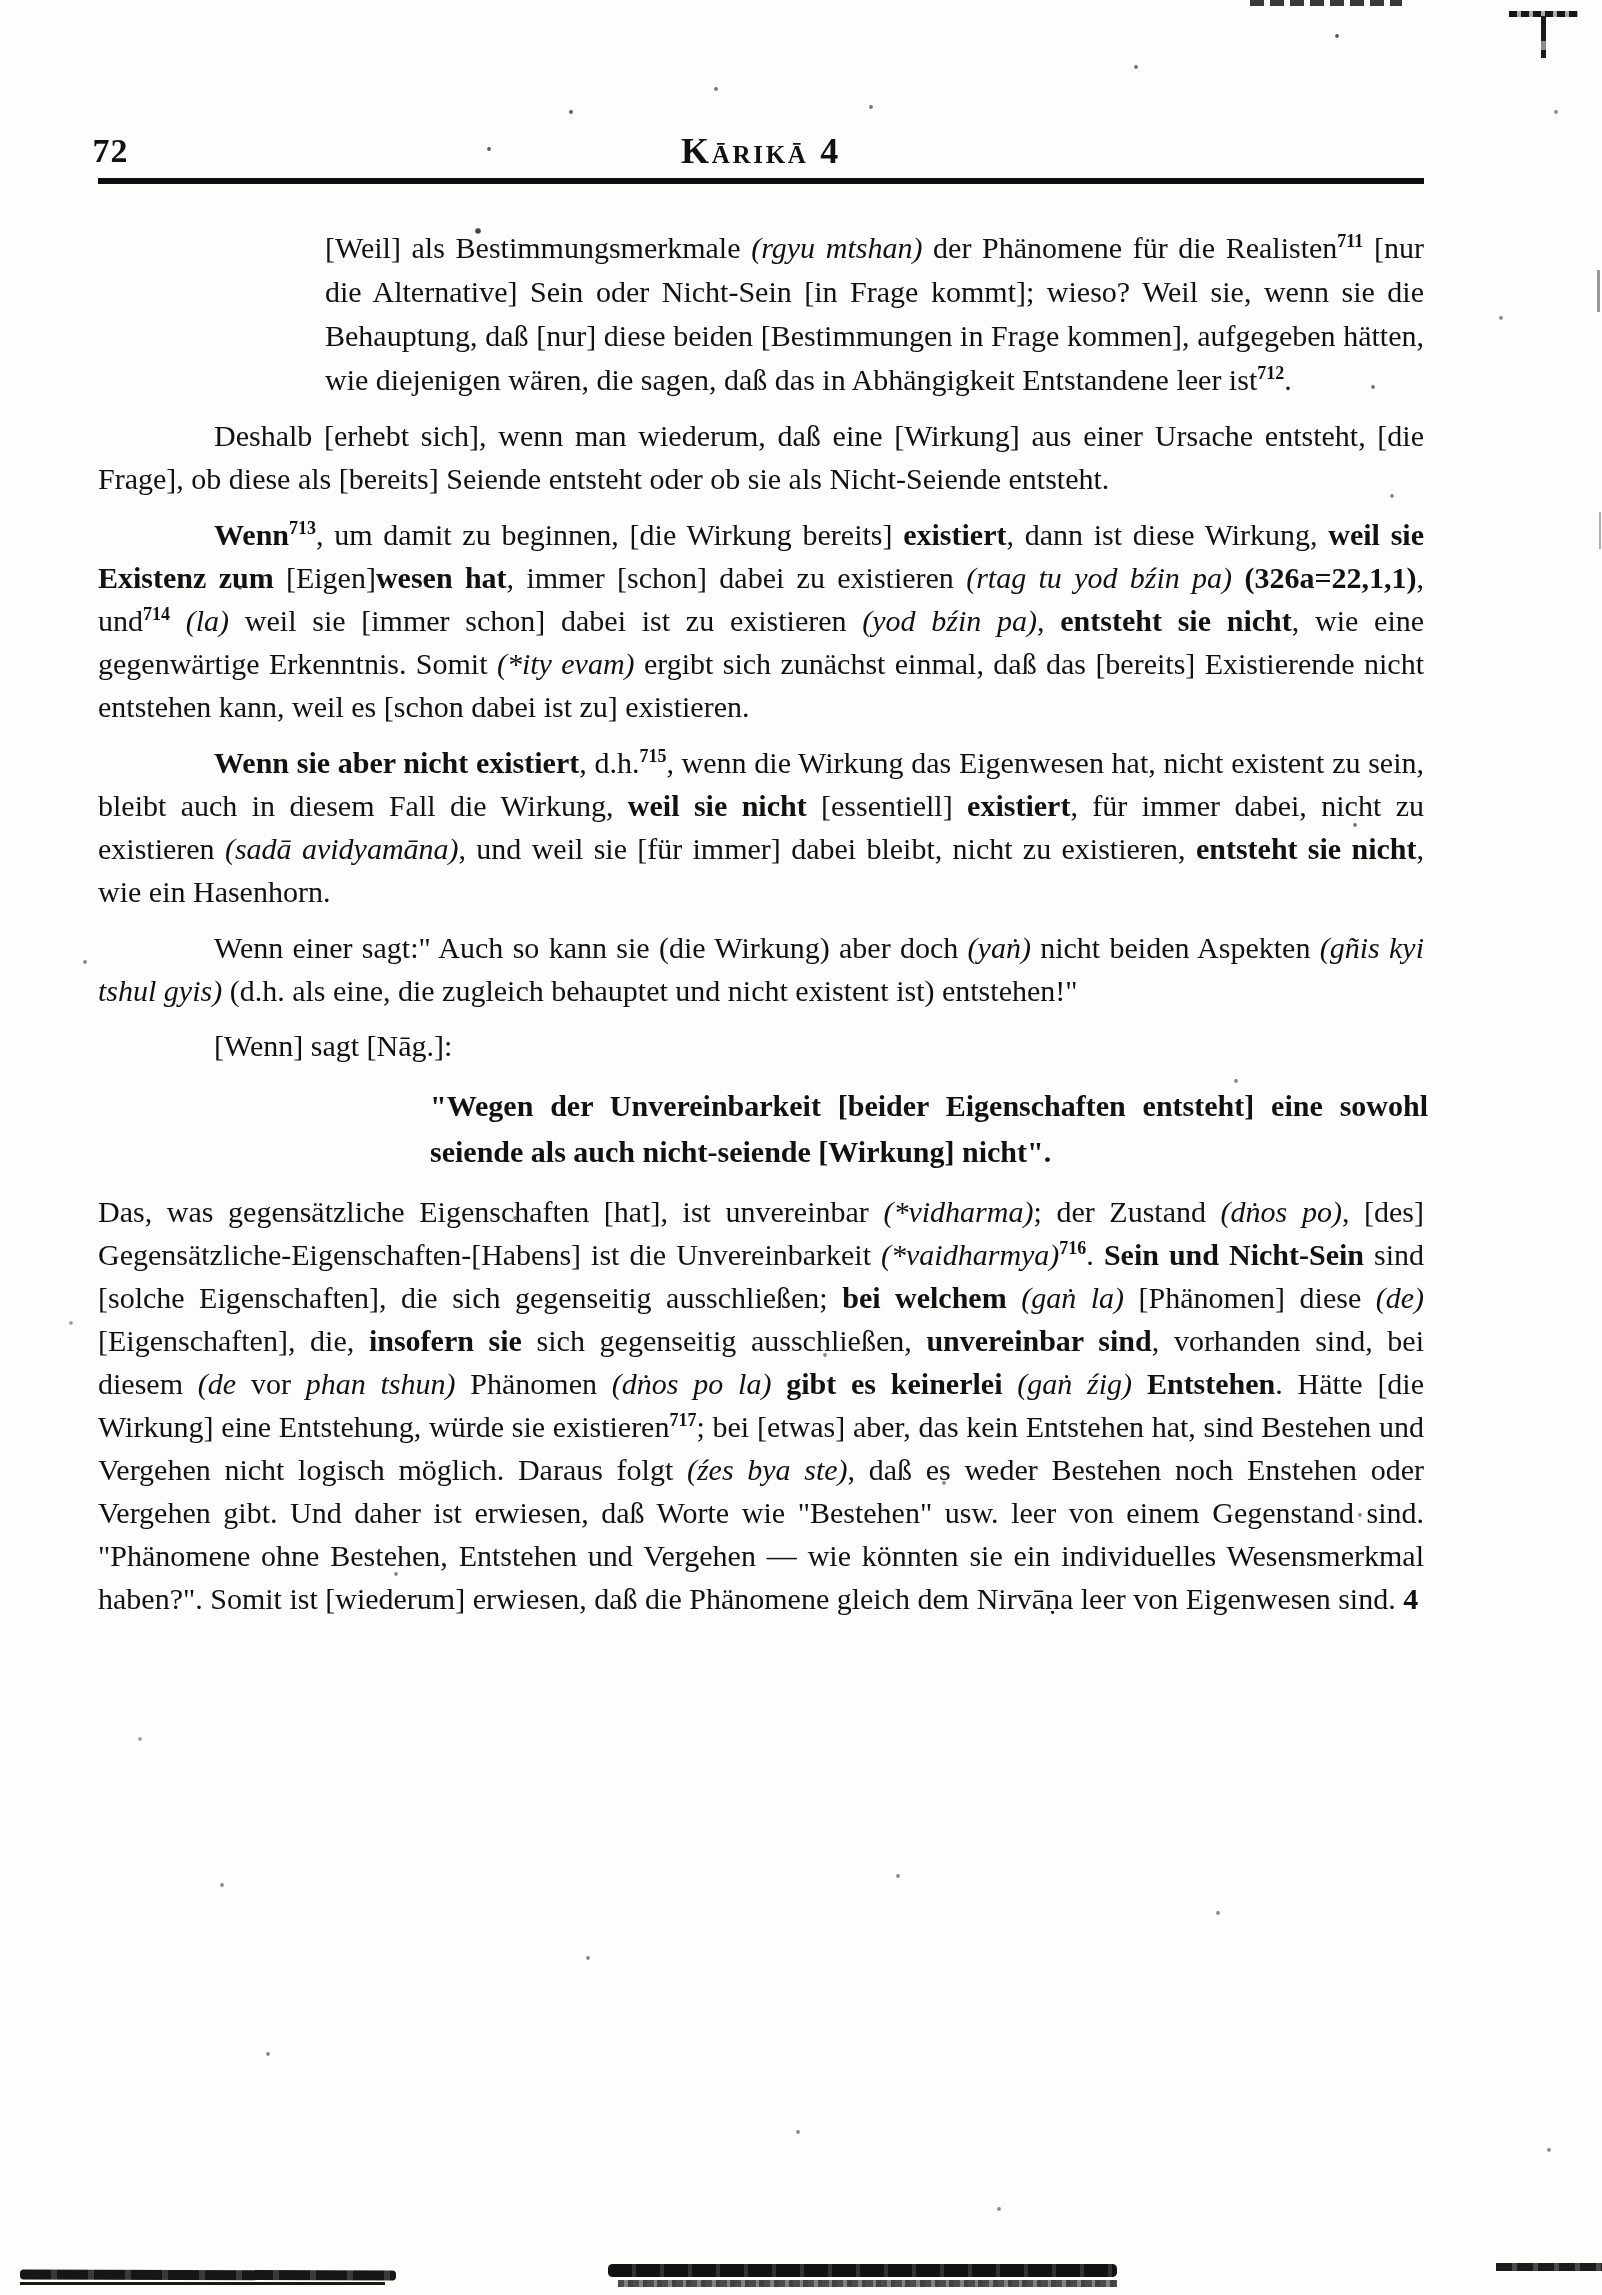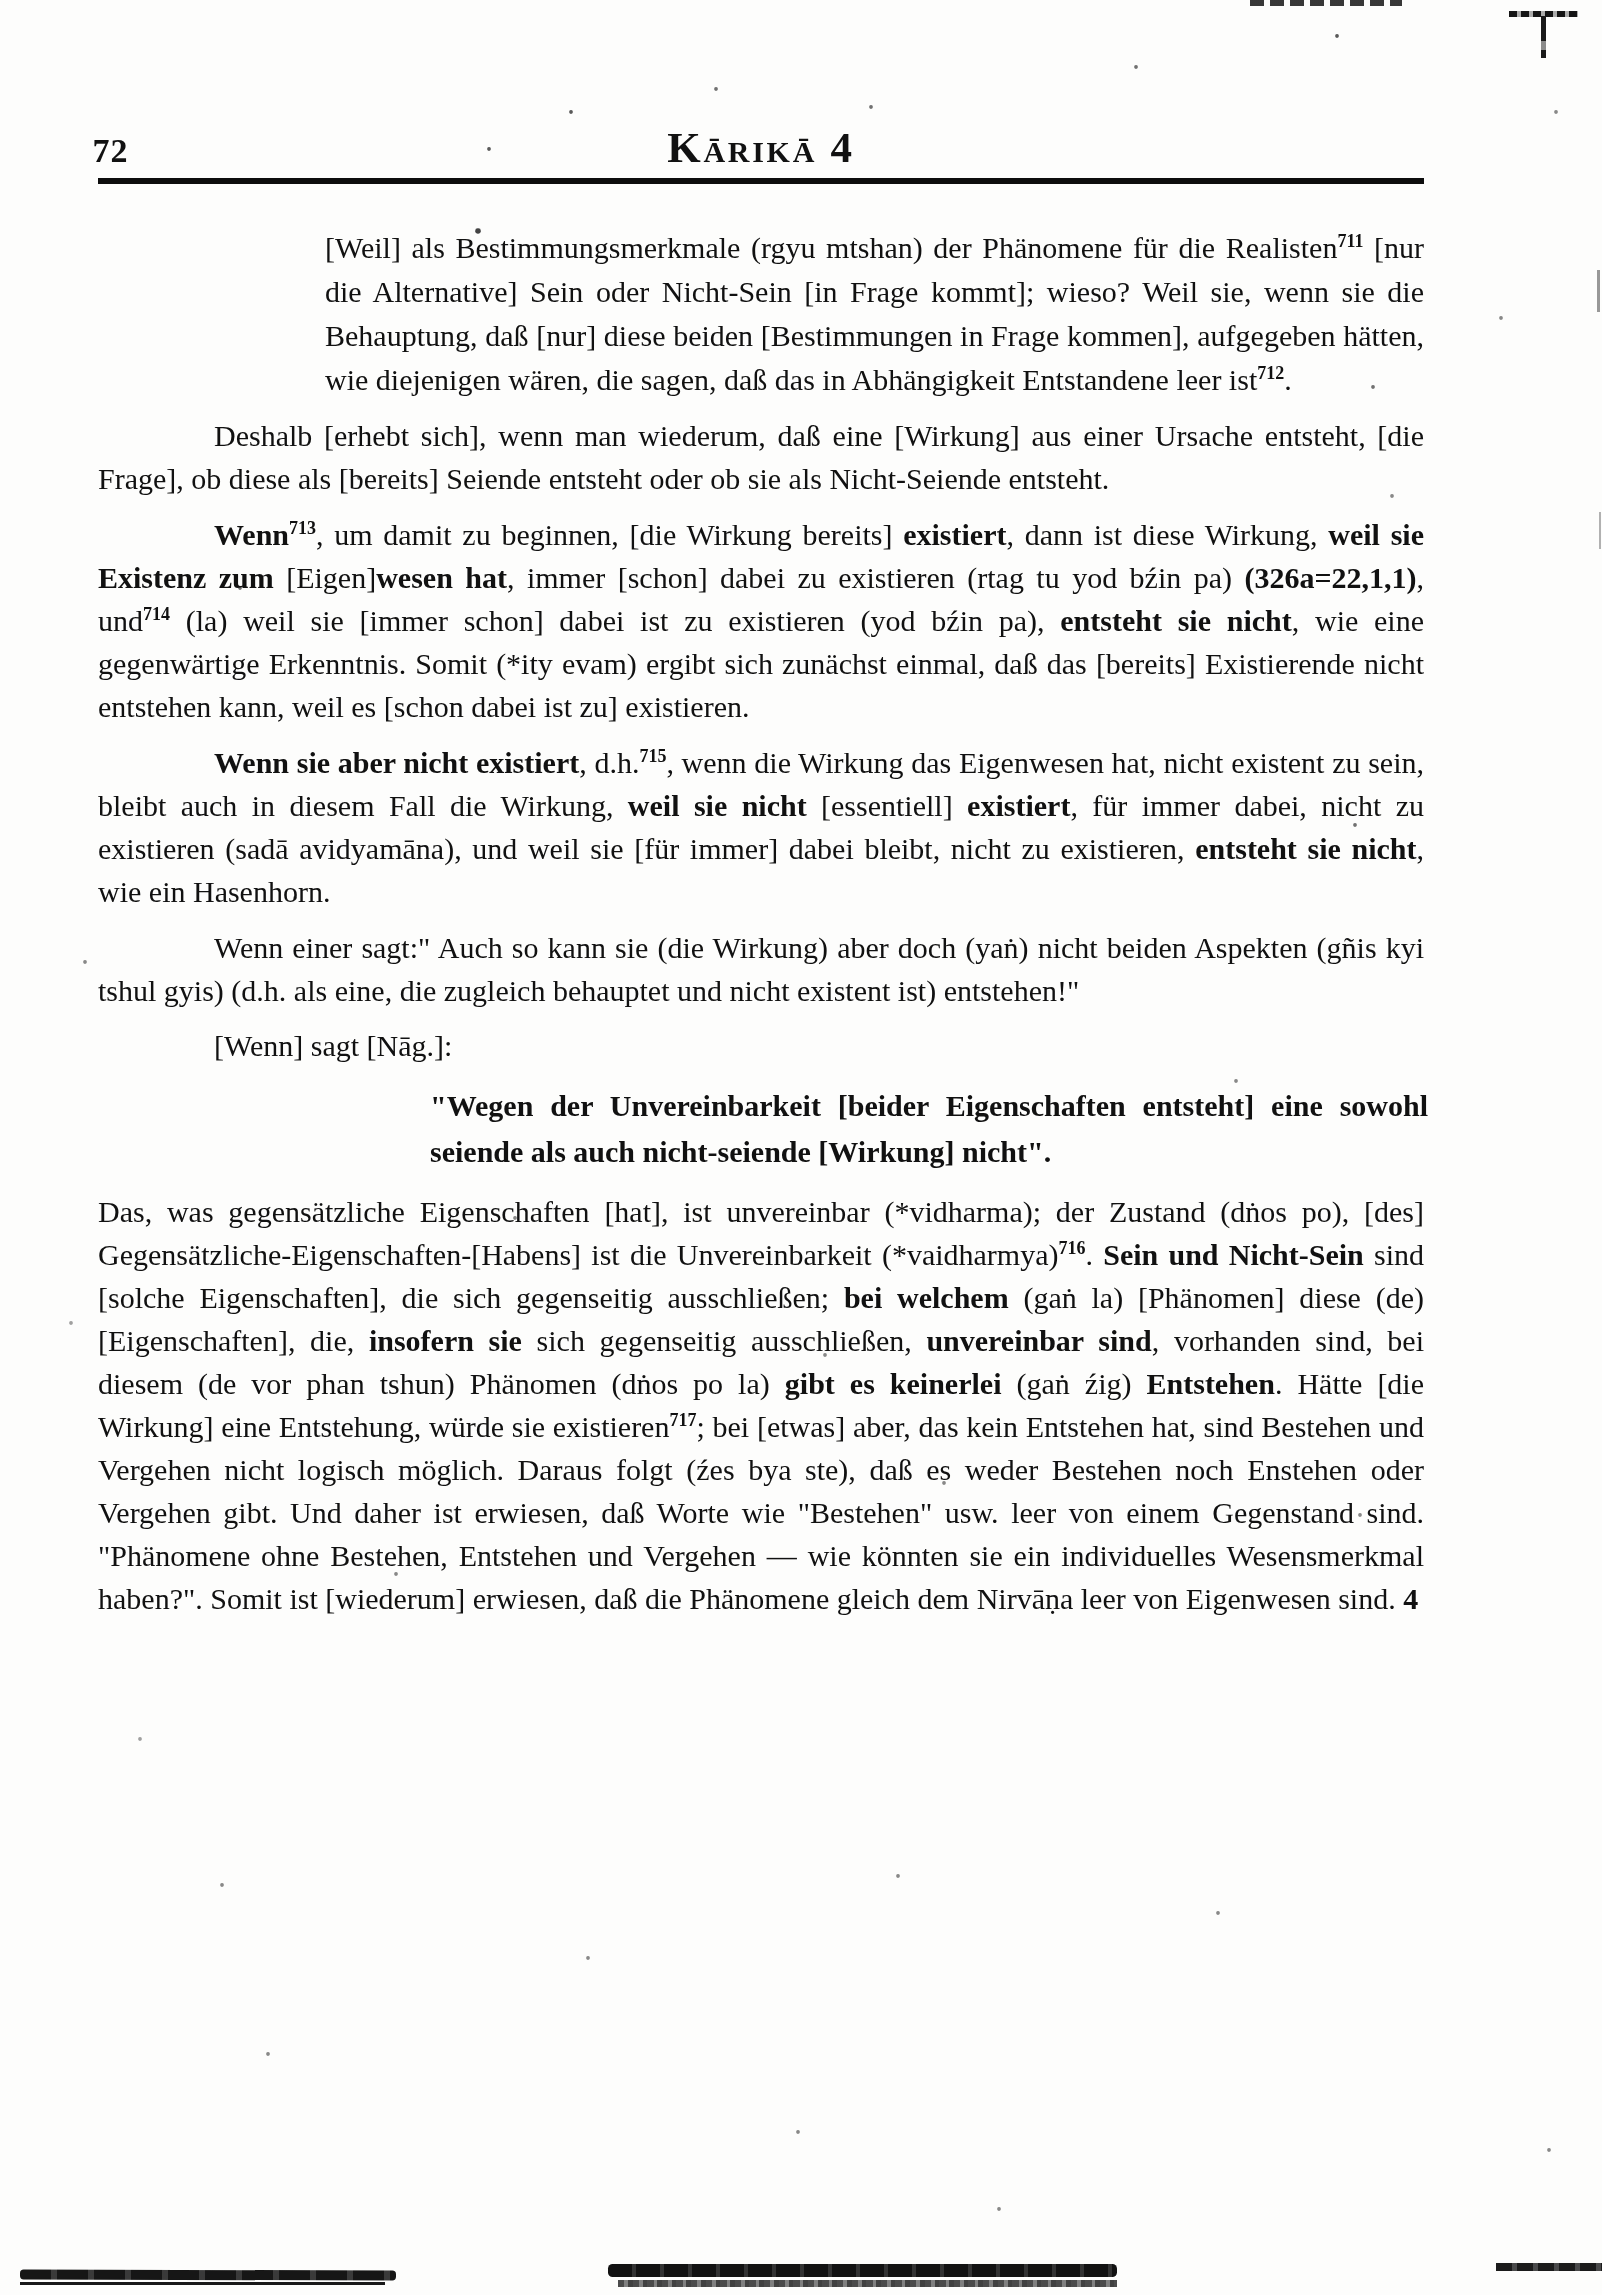--- a/index.html
+++ b/index.html
@@ -21,21 +21,21 @@
   .header-row{position:relative;height:48px;}
   .page-number{
     position:absolute;left:-5.5px;bottom:1.8px;
     font-size:34px;font-weight:bold;letter-spacing:0.9px;
   }
   .header-title{
     position:absolute;left:0;right:0;bottom:0;
     text-align:center;
     font-variant:small-caps;
     font-weight:bold;
-    font-size:43px;
+    font-size:36px;
     letter-spacing:2.7px;
   }
   .header-rule{
     height:0;border-bottom:6.4px solid #0d0d0d;margin-top:5.5px;
   }
   
   .bodytext p{
     margin:12.8px 0 0 0;
     font-size:30px;line-height:43px;
     text-align:justify;
@@ -48,21 +48,21 @@
   p.ind{text-indent:116px;}
   p.karika-verse{
     margin-top:15.5px;
     margin-left:332px;
     width:998px;
     font-weight:bold;
     line-height:46px;
   }
   p.commentary{margin-top:15.5px;}
   .b{font-weight:bold;}
-  .i{}
+  .i{font-style:italic;}
   sup{font-size:60%;line-height:0;vertical-align:super;letter-spacing:0;font-weight:bold;}
   
   .artifact{position:absolute;pointer-events:none;}
   .top-dashes{
     left:1250px;top:0;width:152px;height:6.4px;
     background:repeating-linear-gradient(90deg,#151515 0 13.7px,transparent 13.7px 20px);
     opacity:.85;
   }
   .tr-mark-h{
     left:1509px;top:11px;width:69px;height:5.5px;

